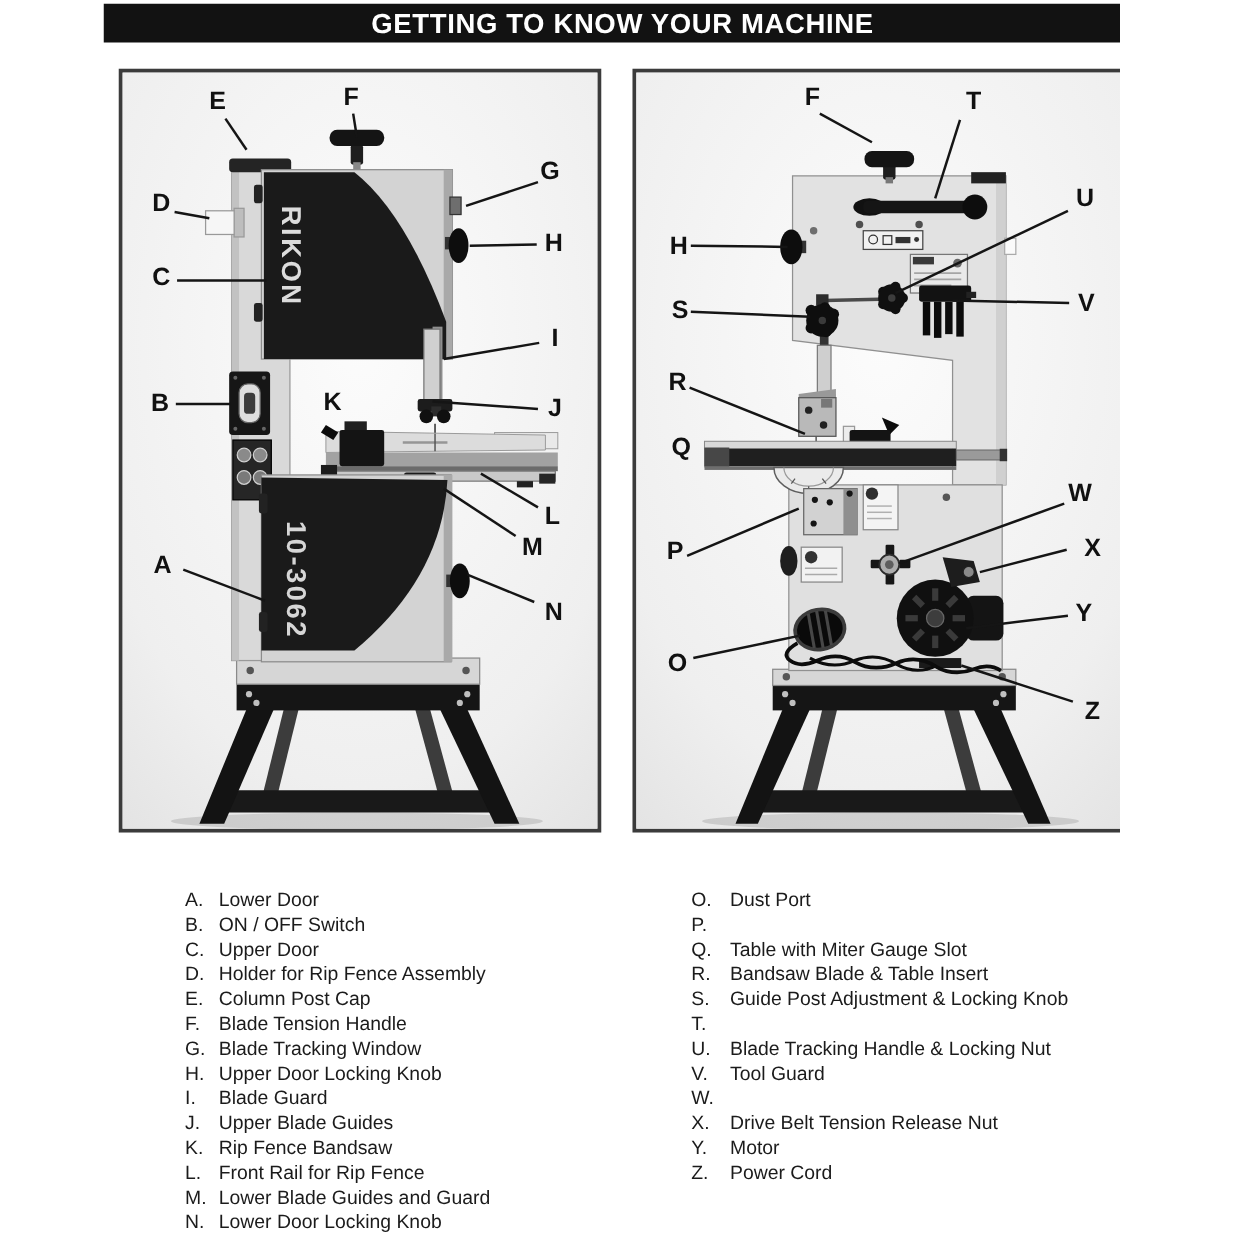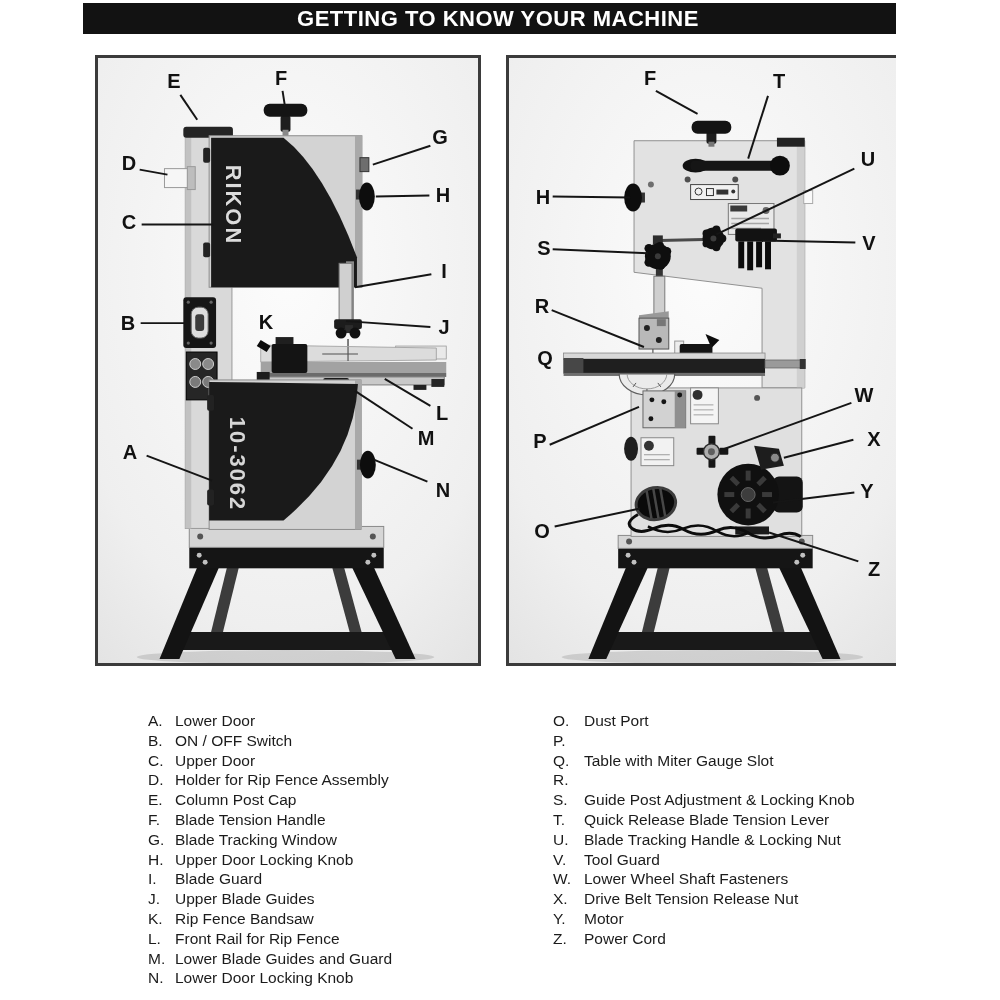--- a/index.html
+++ b/index.html
@@ -493,40 +493,39 @@
       </div>
     <div class="row">
         <span class="lt">P.</span>
       </div>
     <div class="row">
         <span class="lt">Q.</span>
         <span>Table with Miter Gauge Slot</span>
       </div>
     <div class="row">
         <span class="lt">R.</span>
+        <span>Bandsaw Blade &amp; Table Insert</span>
       </div>
     <div class="row">
         <span class="lt">S.</span>
         <span>Guide Post Adjustment &amp; Locking Knob</span>
       </div>
     <div class="row">
         <span class="lt">T.</span>
-        <span>Quick Release Blade Tension Lever</span>
       </div>
     <div class="row">
         <span class="lt">U.</span>
         <span>Blade Tracking Handle &amp; Locking Nut</span>
       </div>
     <div class="row">
         <span class="lt">V.</span>
         <span>Tool Guard</span>
       </div>
     <div class="row">
         <span class="lt">W.</span>
-        <span>Lower Wheel Shaft Fasteners</span>
       </div>
     <div class="row">
         <span class="lt">X.</span>
         <span>Drive Belt Tension Release Nut</span>
       </div>
     <div class="row">
         <span class="lt">Y.</span>
         <span>Motor</span>
       </div>
     <div class="row">

